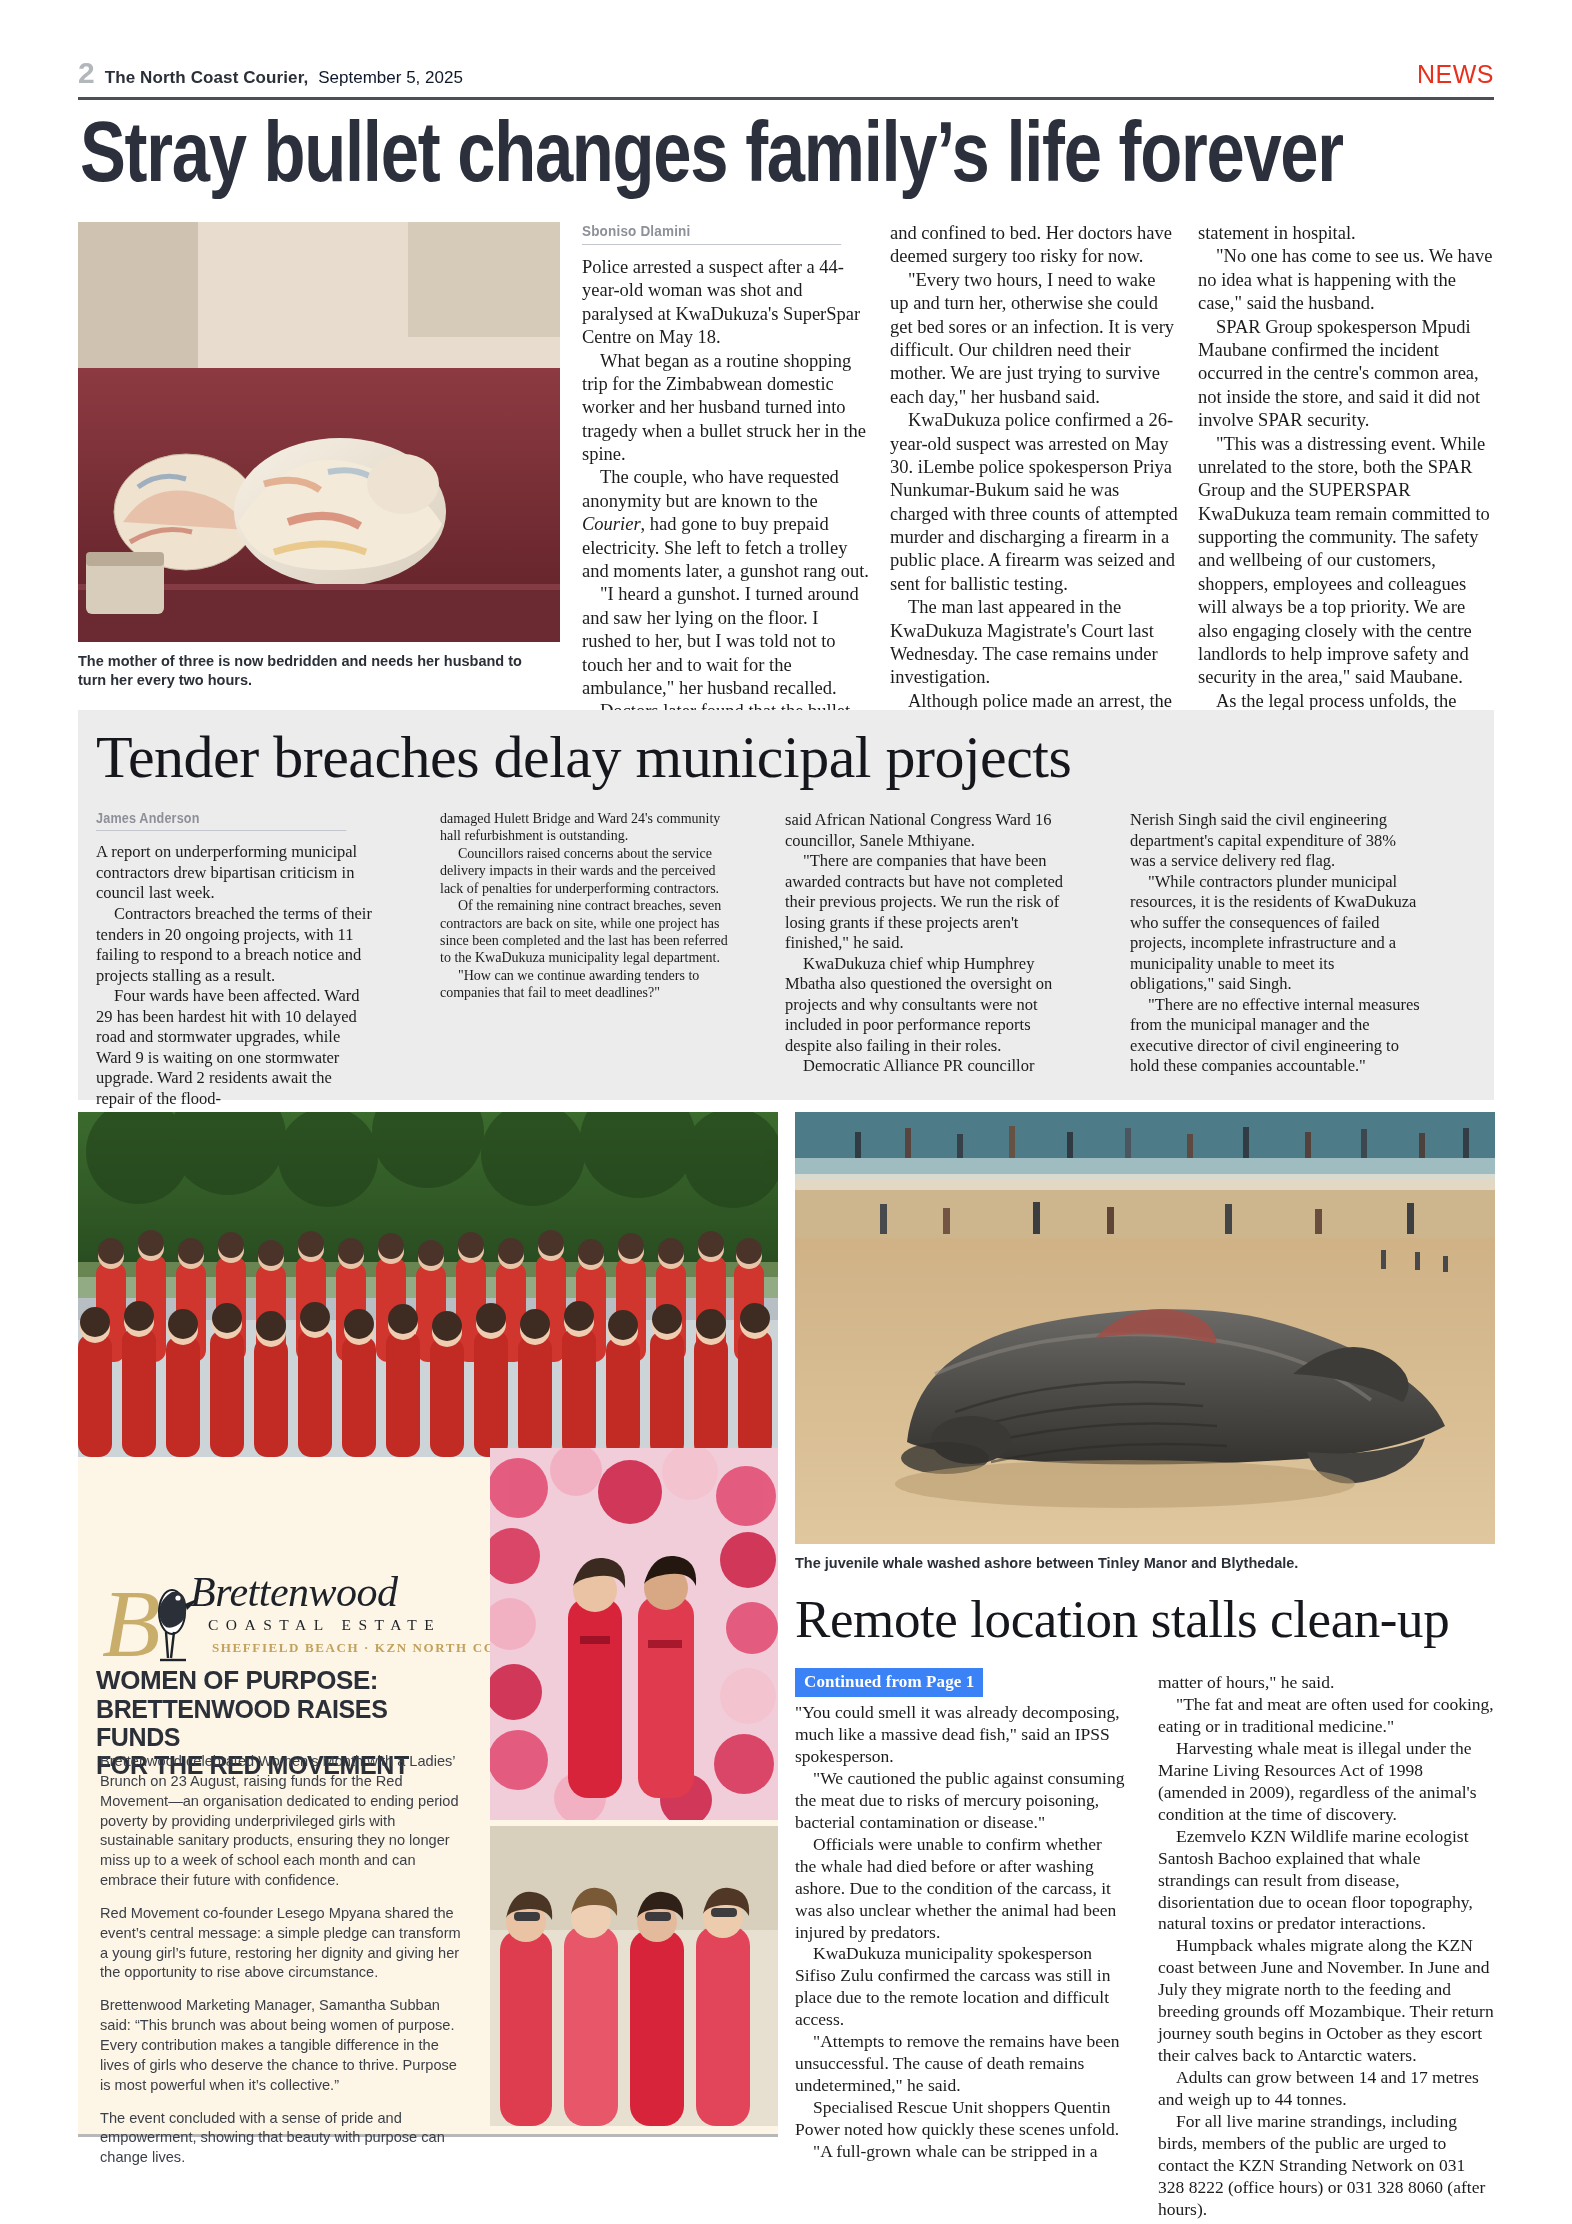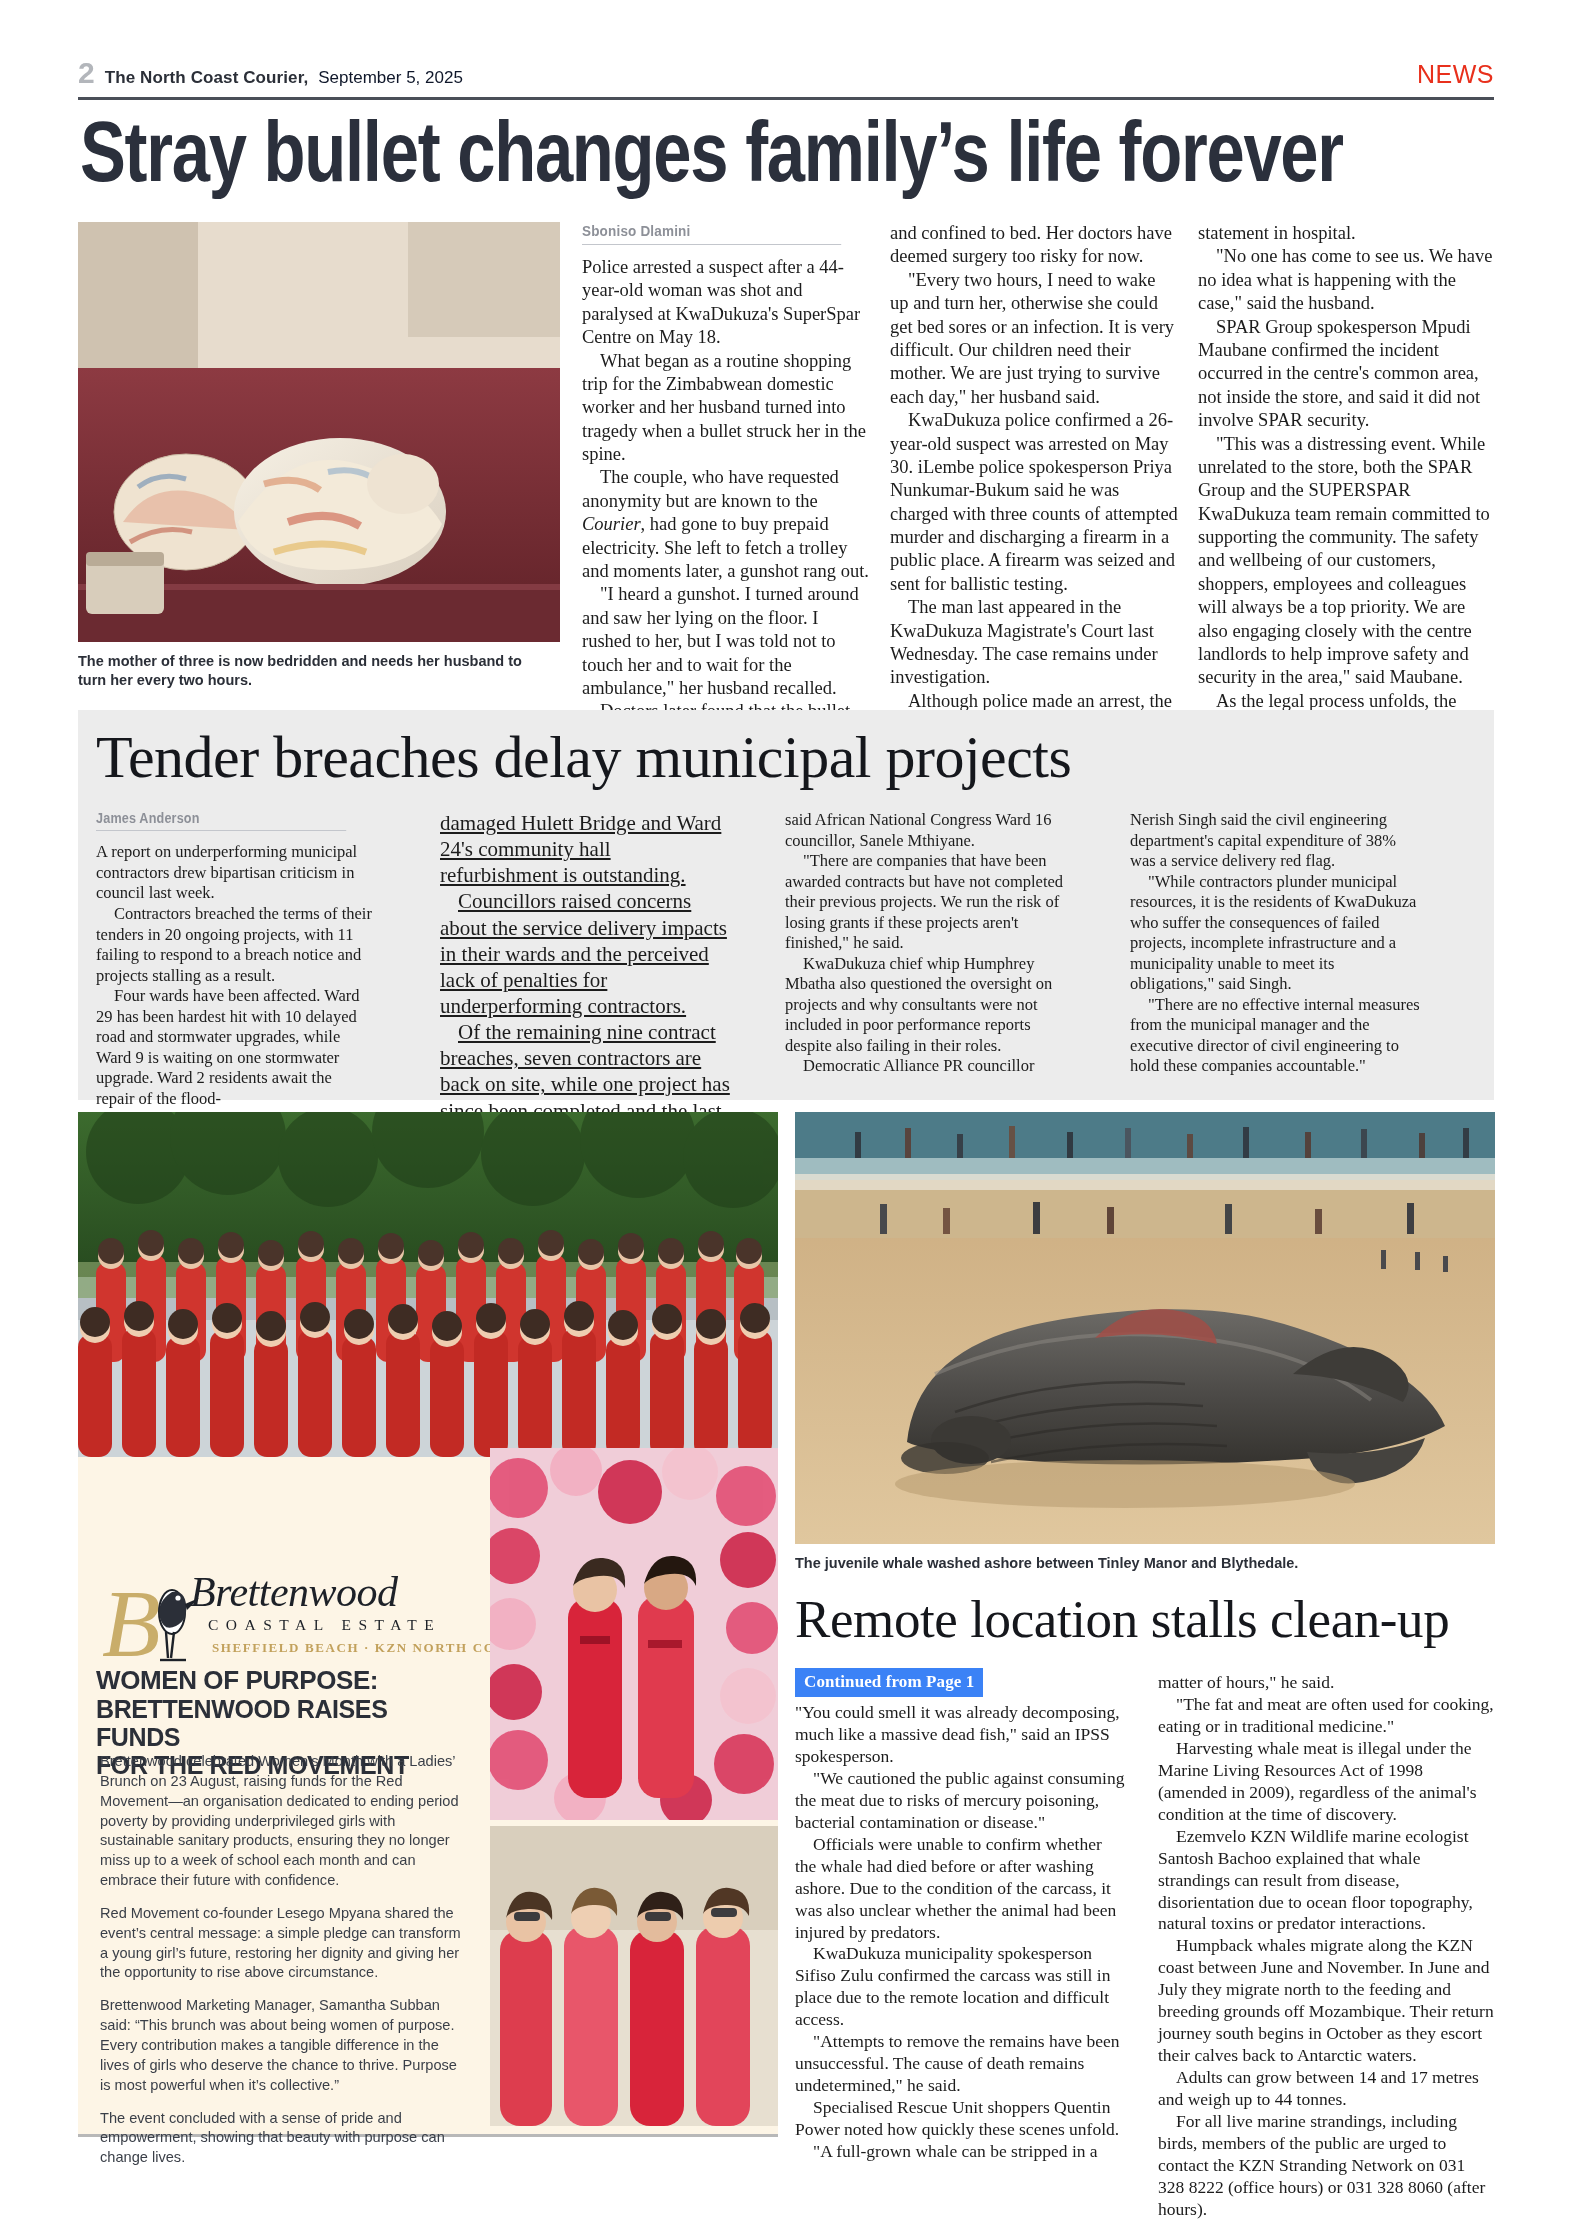--- a/index.html
+++ b/index.html
@@ -82,21 +82,21 @@
     position:absolute; left:78px; top:710px; width:1416px; height:390px;
     background:#ececec;
   }
   .a2-headline {
     position:absolute; left:96px; top:726px; width:1390px;
     font-family:"Liberation Serif", serif; font-weight:400;
     font-size:60px; color:#15171c; line-height:1.05;
     letter-spacing:-.5px; white-space:nowrap;
   }
   #a2c1 { left:96px; top:810px; width:278px; font-size:16.5px; line-height:1.245; }
-  #a2c2 { left:440px; top:810px; width:290px; font-size:21px; line-height:1.245;text-decoration:underline; }
+  #a2c2 { left:440px; top:810px; width:290px; font-size:14px; line-height:1.245; }
   #a2c3 { left:785px; top:810px; width:290px; font-size:16.5px; line-height:1.245; }
   #a2c4 { left:1130px; top:810px; width:290px; font-size:16.5px; line-height:1.245; }
   #a2c1 .byline, #a2c2 .byline { font-size:14px; }
 
   
   .ph-women {
     position:absolute; left:78px; top:1112px; width:700px; height:345px;
     overflow:hidden; background:#2f6b2a;
   }
   .ph-whale {

